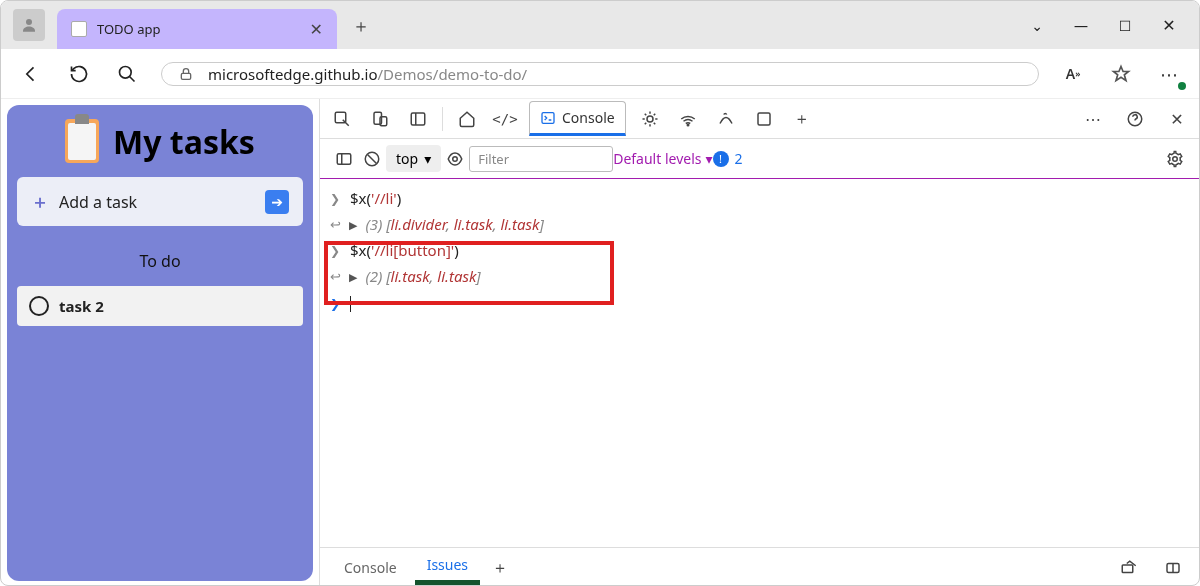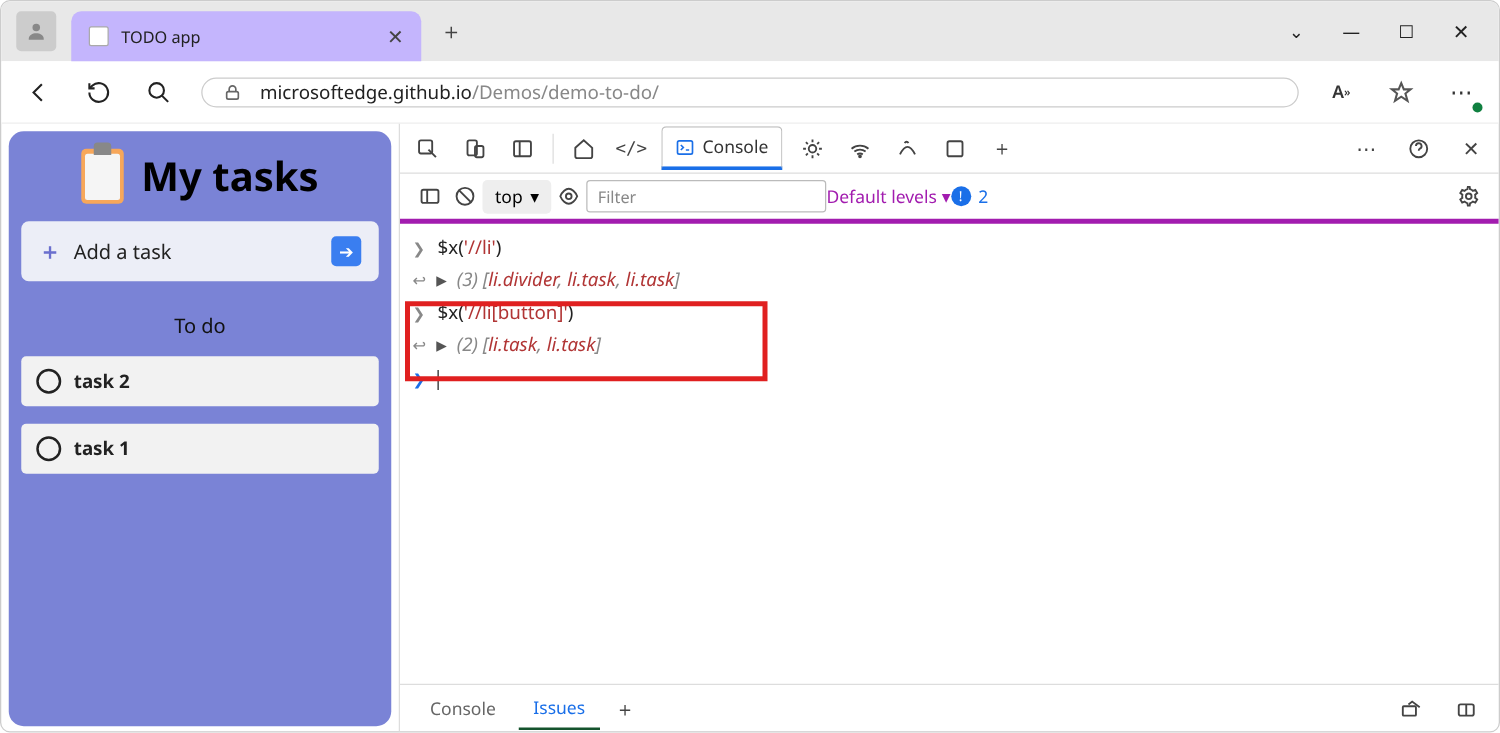--- a/index.html
+++ b/index.html
@@ -47,23 +47,23 @@
 
   
   .devtools { flex:1; display:flex; flex-direction:column; border-left:1px solid #ddd; }
   .dt-tabs { display:flex; align-items:center; height:40px; border-bottom:1px solid #ddd; padding:0 8px; gap:10px; }
   .dt-icon { width:28px; height:28px; display:flex; align-items:center; justify-content:center; color:#444; }
   .dt-sep { width:1px; height:24px; background:#ddd; }
   .dt-tab { padding:6px 10px; font-size:14px; color:#333; display:flex; align-items:center; gap:6px; }
   .dt-tab.active { border:1px solid #bbb; border-bottom:3px solid #1a6fe8; border-radius:4px 4px 0 0; background:#fff; }
   .dt-tabs-right { margin-left:auto; display:flex; gap:14px; align-items:center; }
 
-  .dt-toolbar { display:flex; align-items:center; height:40px; padding:0 10px; gap:0; border-bottom:4px solid #a21caf;justify-content:space-between; }
+  .dt-toolbar { display:flex; align-items:center; height:40px; padding:0 10px; gap:0; border-bottom:1px solid #a21caf;justify-content:space-between; }
   .dt-context { display:flex; align-items:center; gap:6px; background:#eee; border-radius:4px; padding:4px 10px; font-size:14px; }
-  .dt-filter { width:192px; height:26px; border:1px solid #bbb; border-radius:3px; padding:0 8px; font-size:13px; color:#888; display:flex; align-items:center; }
+  .dt-filter { width:144px; height:26px; border:1px solid #bbb; border-radius:3px; padding:0 8px; font-size:13px; color:#888; display:flex; align-items:center; }
   .dt-levels { font-size:14px; color:#a21caf; display:flex; align-items:center; gap:4px; }
   .issues-pill { display:flex; align-items:center; gap:6px; font-size:14px; color:#1a6fe8; }
   .issues-bubble { width:16px; height:16px; background:#1a6fe8; border-radius:50%; display:flex; align-items:center; justify-content:center; color:#fff; font-size:11px; }
 
   .dt-console { flex:1; padding:6px 10px; font-family: "Cascadia Mono","Consolas",monospace; font-size:15px; position:relative; }
   .con-line { display:flex; align-items:center; gap:8px; padding:3px 0; }
   .chev { color:#888; font-size:12px; width:12px; }
   .chev-blue { color:#1a6fe8; }
   .tri { color:#555; font-size:11px; }
   .mono-cmd { color:#222; }
@@ -71,21 +71,21 @@
   .res-gray { color:#888; font-style:italic; }
   .res-italic { color:#b13535; font-style:italic; }
   .out-arrow { color:#888; font-size:13px; }
   .caret-line { display:flex; align-items:center; gap:8px; padding-top:6px; }
   .cursor { width:1px; height:16px; background:#222; }
 
   .highlight-box { position:absolute; border:4px solid #e02020; pointer-events:none; }
 
   .dt-footer { display:flex; align-items:center; height:40px; border-top:1px solid #ddd; padding:0 12px; gap:6px; }
   .foot-tab { padding:6px 12px; font-size:14px; color:#666; }
-  .foot-tab.active { color:#1a6fe8; border-bottom:2px solid #14532d; }
+  .foot-tab.active { color:#1a6fe8; border-bottom:6px solid #14532d; }
   .foot-right { margin-left:auto; display:flex; gap:16px; color:#444; }
 
   svg { display:block; }
 </style>
 </head>
 <body>
 
 <div class="titlebar">
   <div class="profile">
     <svg width="18" height="18" viewBox="0 0 24 24" fill="#888">
@@ -156,24 +156,20 @@
     </div>
     <div class="add-task">
       <span class="plus-purple">＋</span>
       <span class="add-label">Add a task</span>
       <span class="arrow-btn">➔</span>
     </div>
     <div class="section-label">To do</div>
     <div class="task-item">
       <span class="task-circle"></span>
       <span class="task-label">task 2</span>
-    </div>
-    <div class="task-item">
-      <span class="task-circle"></span>
-      <span class="task-label">task 1</span>
     </div>
   </div>
 
   <div class="devtools">
     <div class="dt-tabs">
       <div class="dt-icon">
           <svg width="18" height="18" viewBox="0 0 24 24" fill="none" stroke="#444" stroke-width="2">
             <rect x="3" y="3" width="14" height="14" rx="2"></rect>
             <path d="M13 13l8 8"></path>
           </svg>

